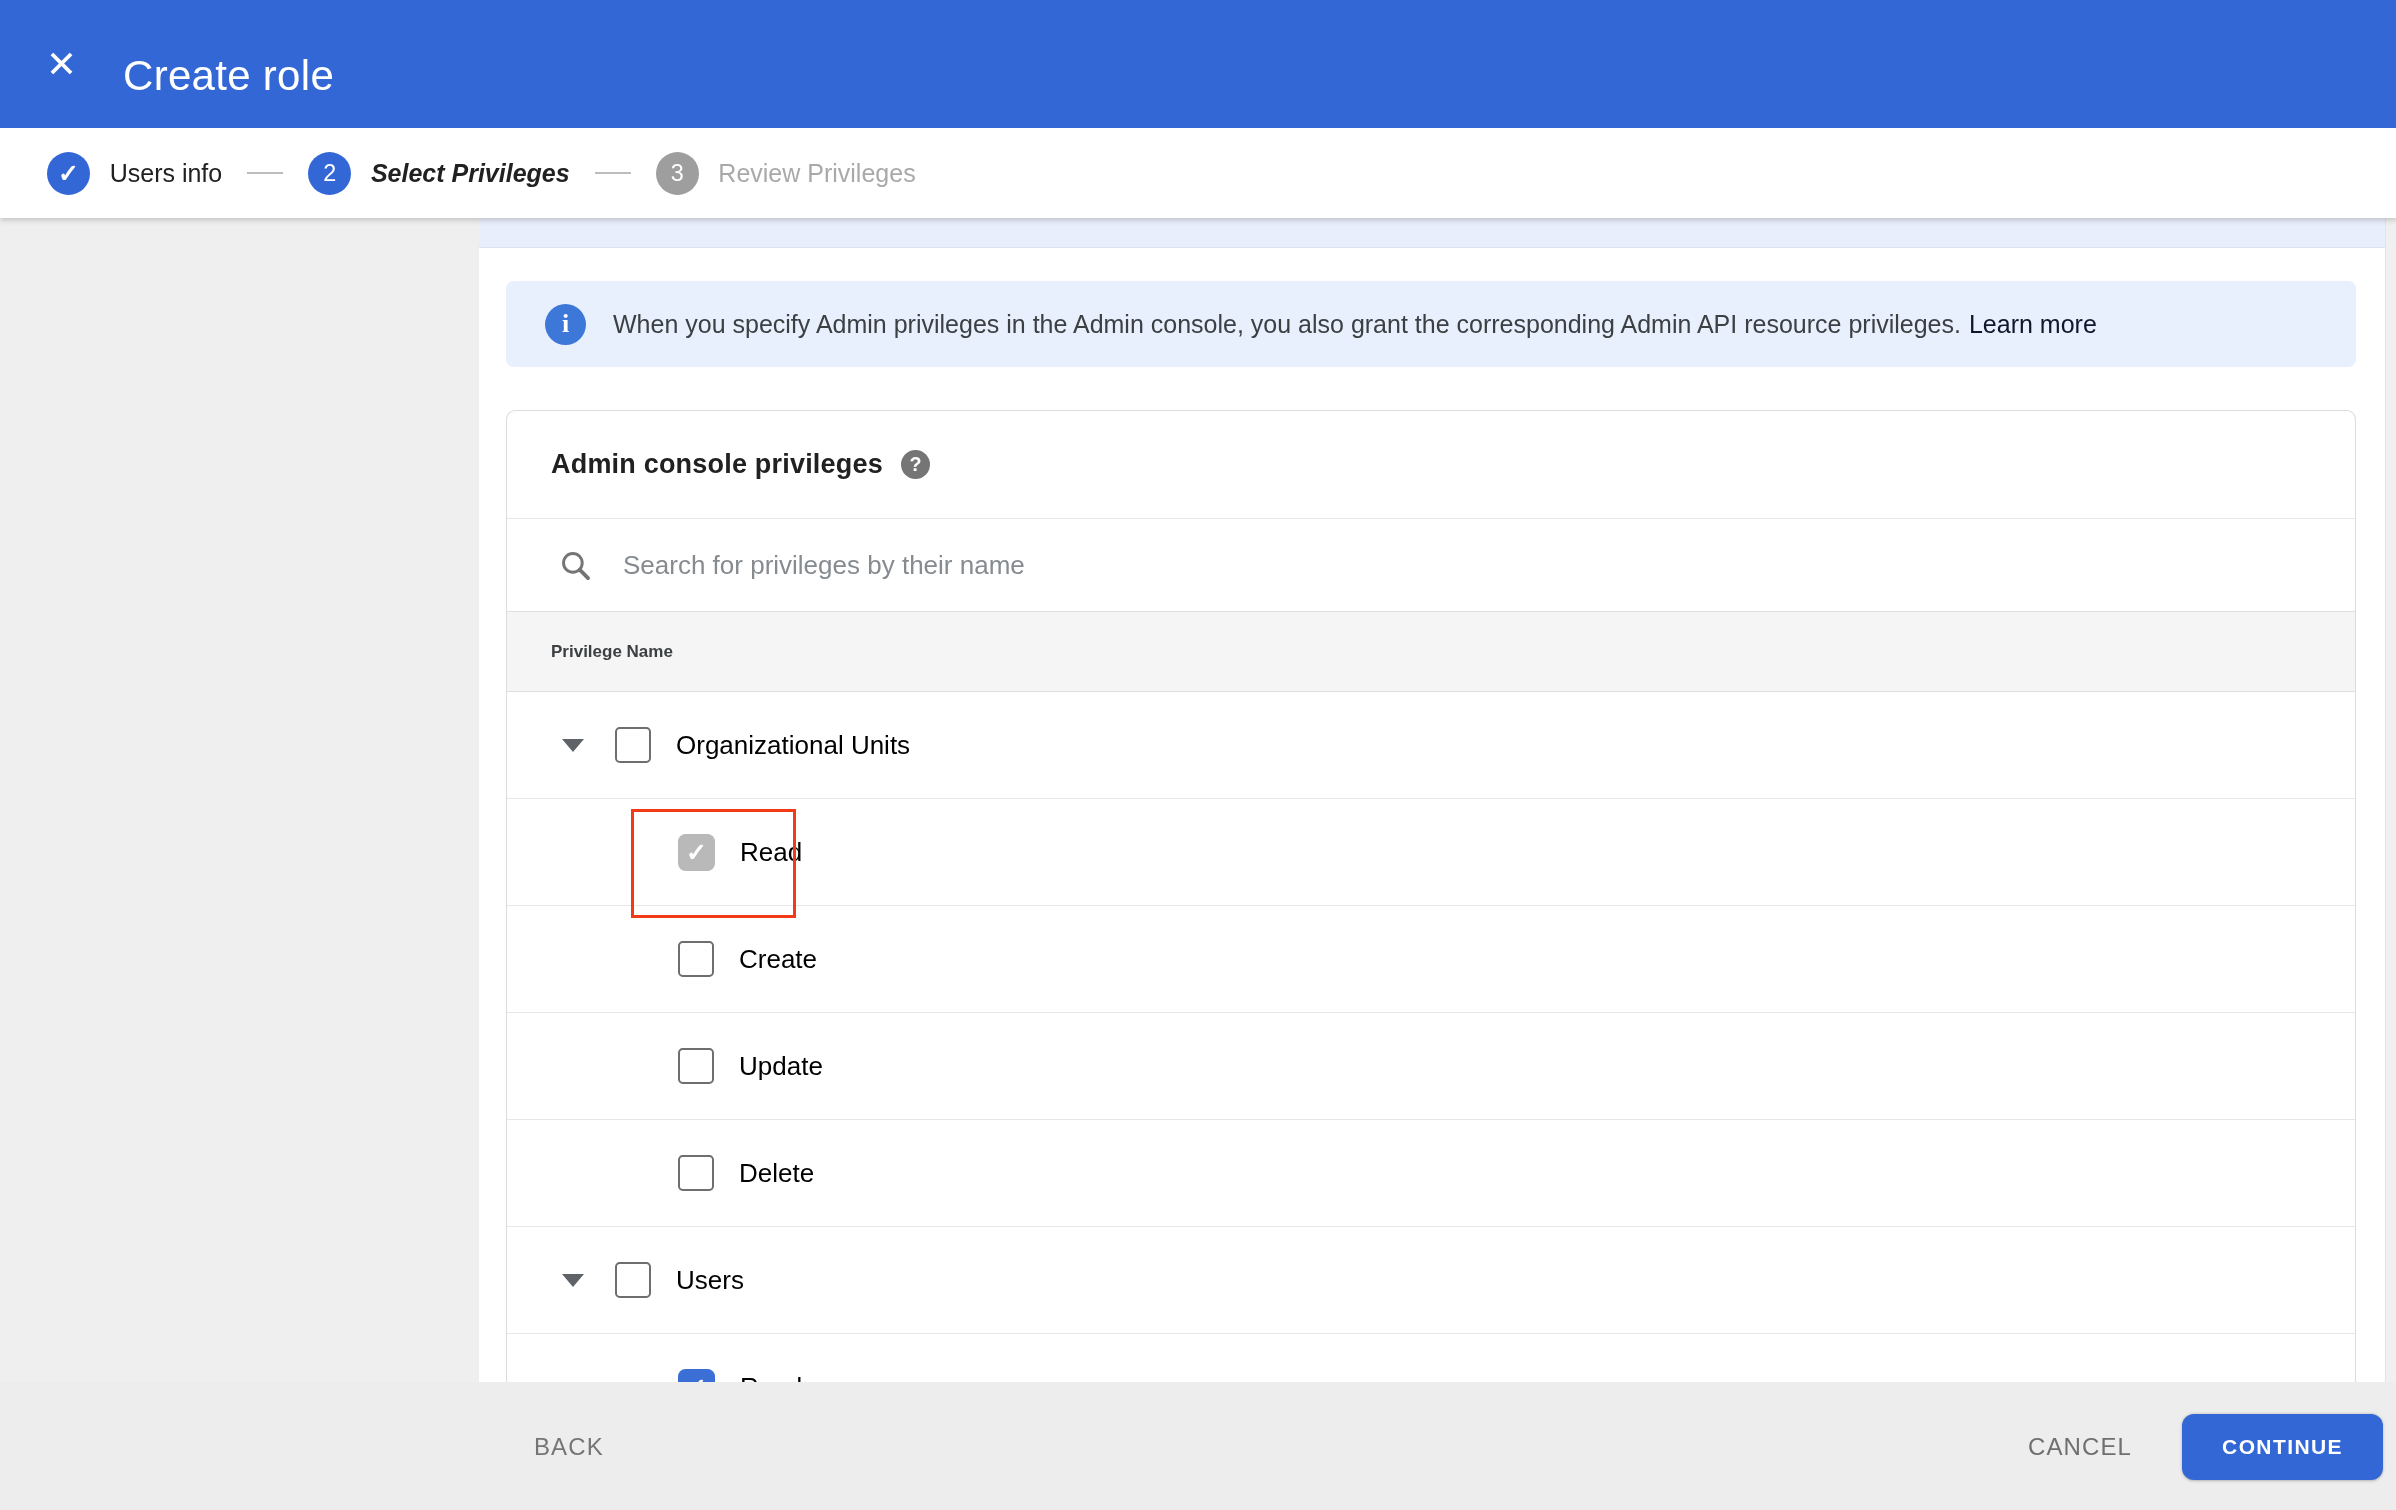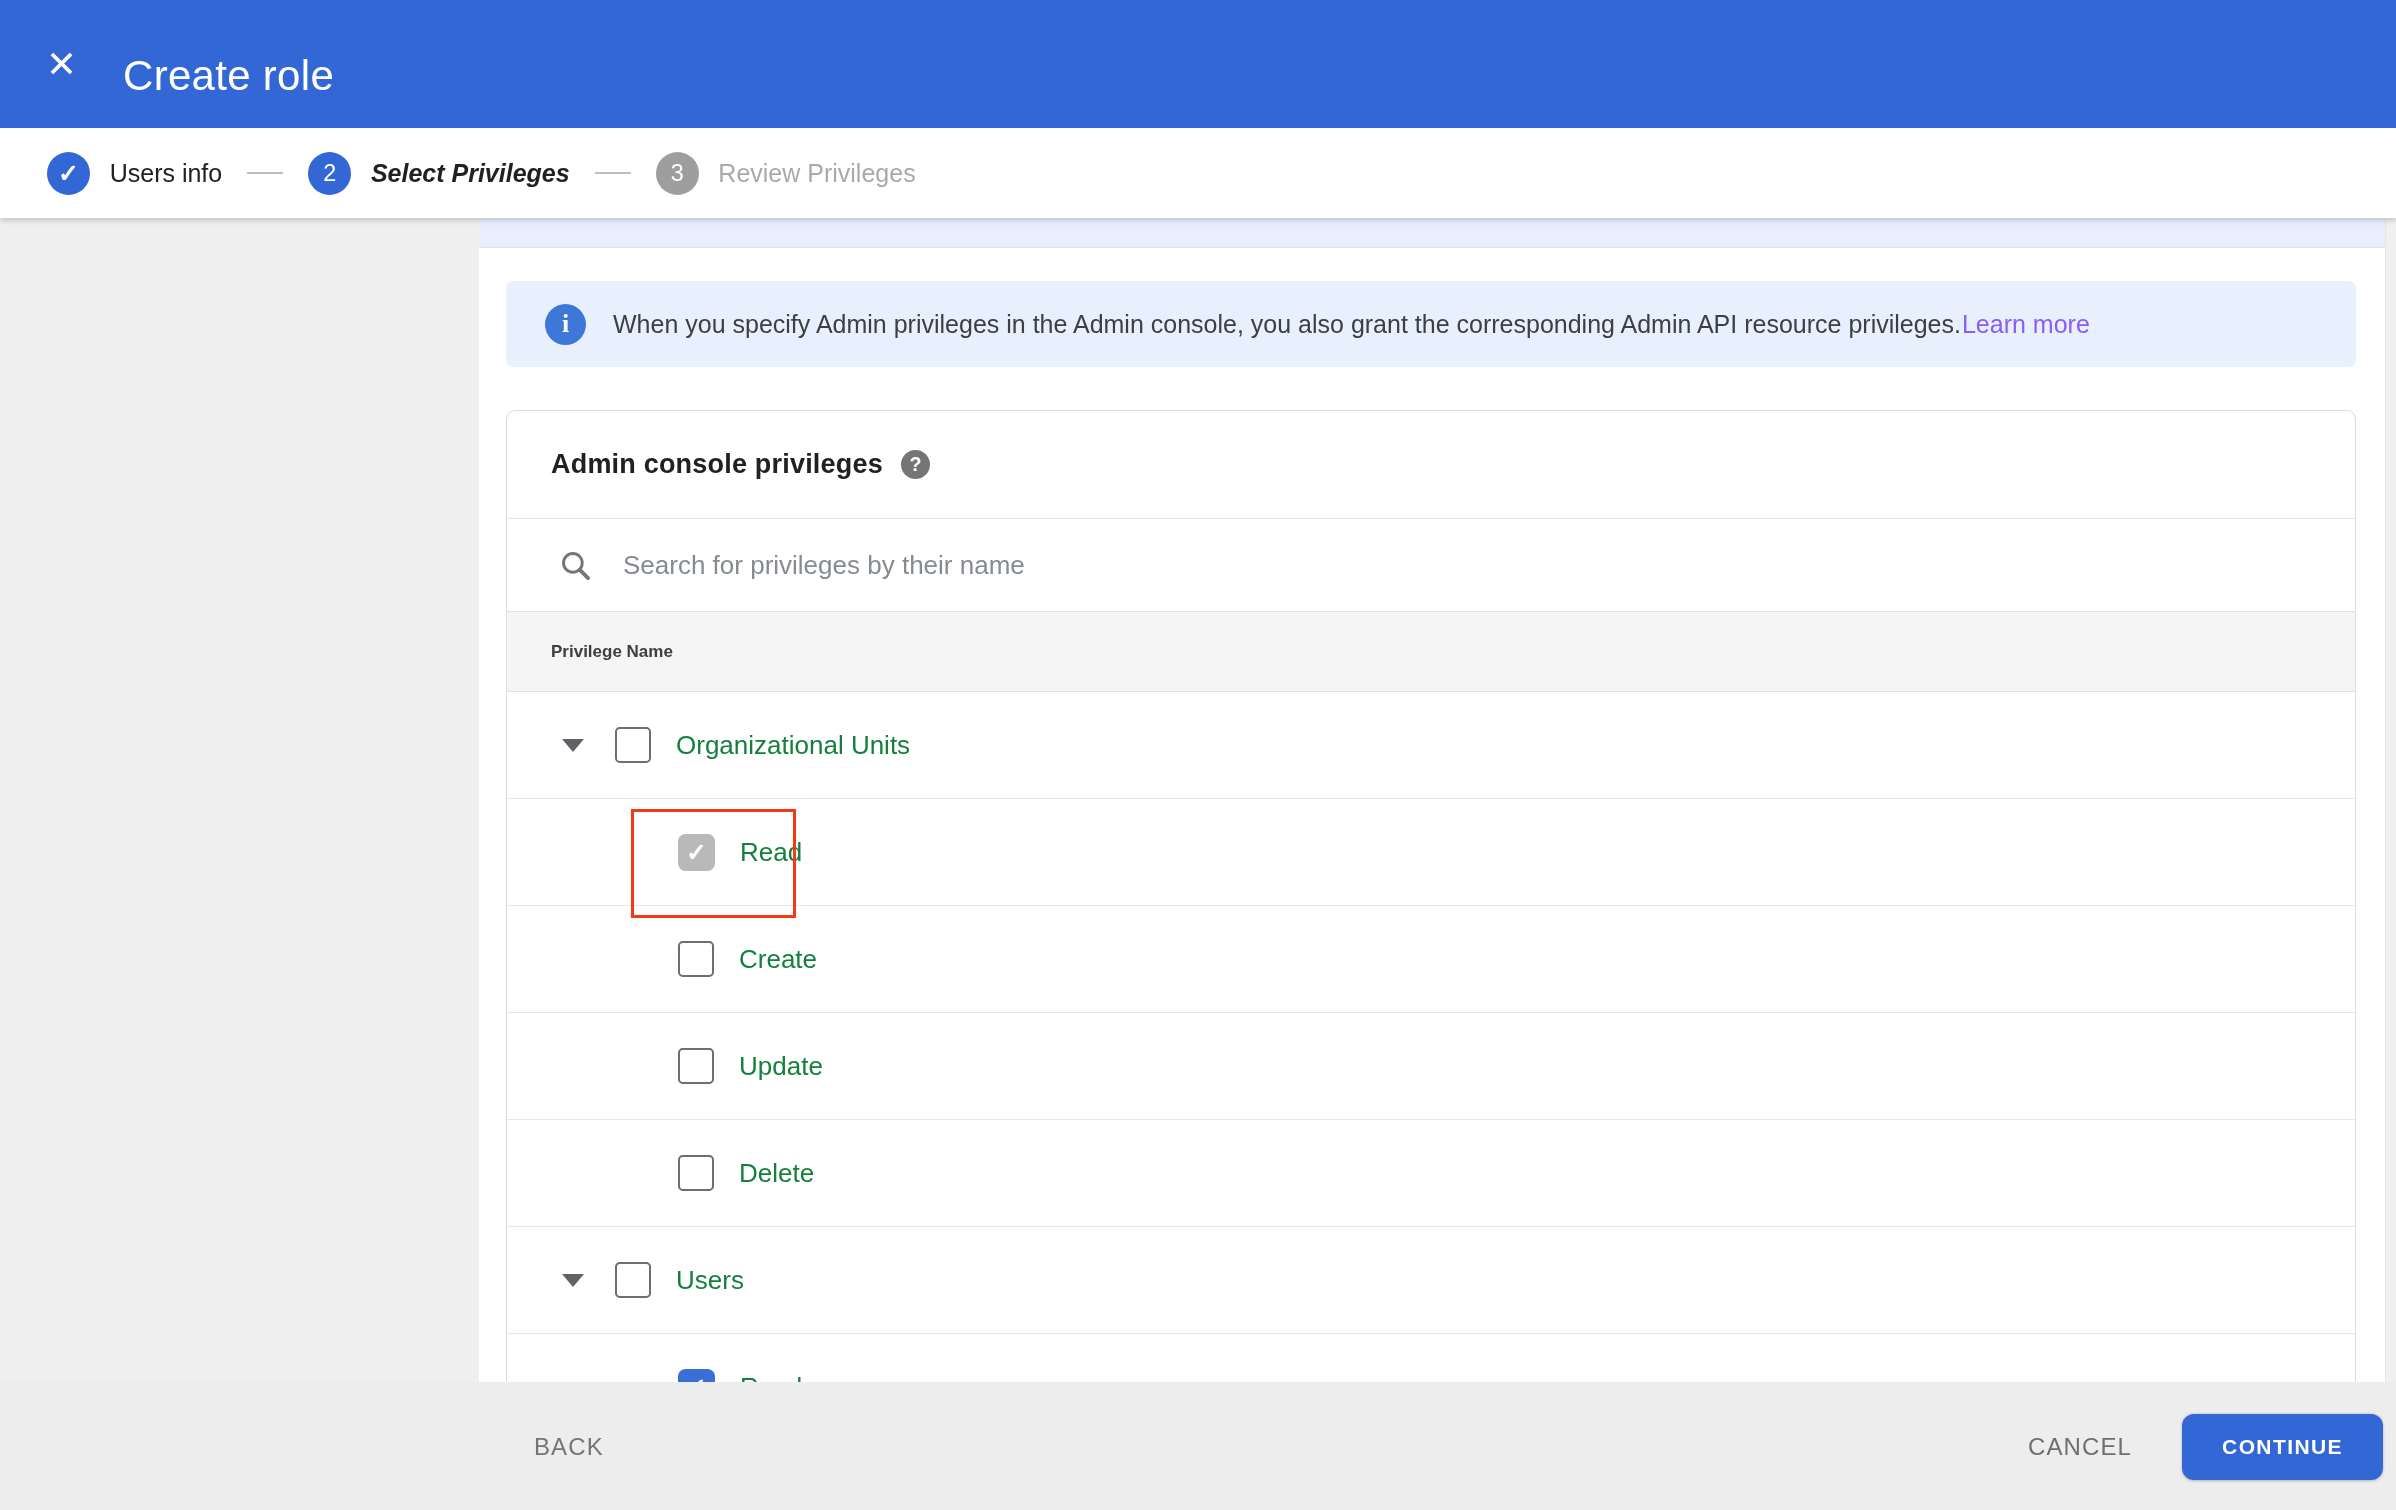--- a/index.html
+++ b/index.html
@@ -27,21 +27,21 @@
   
   .left-panel{position:absolute;left:0;top:218px;width:479px;height:1292px;background:#efefef;z-index:1;}
   .content-bg{position:absolute;left:479px;top:218px;width:1907px;height:1292px;background:#fff;z-index:2;}
   .scrolled-strip{position:absolute;left:479px;top:218px;width:1907px;height:29px;background:#e8eefb;border-bottom:1.9px solid #dde3ee;z-index:3;}
   .scroll-track{position:absolute;left:2385px;top:218px;width:11.2px;height:1164px;background:#f0f0f0;border-left:0.9px solid #e4e4e4;z-index:6;}
 
   
   .banner{position:absolute;left:506px;top:281px;width:1850px;height:86px;background:#e8f0fe;border-radius:7.5px;display:flex;align-items:center;z-index:4;}
   .info-icon{width:41px;height:41px;border-radius:50%;background:#3d78d8;color:#fff;display:flex;align-items:center;justify-content:center;font-size:26px;font-weight:bold;font-family:"Liberation Serif",serif;margin-left:39px;flex:0 0 auto;}
   .banner-text{font-size:25px;color:#3c4043;margin-left:27px;}
-  .banner-link{color:#8b5cf6;cursor:pointer;margin-left:1px;font-size:25px;}
+  .banner-link{color:#0f172a;cursor:pointer;margin-left:8px;font-size:25px;}
 
   
   .card{position:absolute;left:506px;top:410px;width:1850px;height:975px;background:#fff;border:1.9px solid #dadce0;border-bottom:none;border-radius:9.4px 9.4px 0 0;overflow:hidden;z-index:4;box-sizing:border-box;}
   .card-head{height:107px;display:flex;align-items:center;padding-left:44px;border-bottom:0.9px solid #e6e6e6;}
   .card-title{font-size:27px;font-weight:bold;color:#212121;letter-spacing:0.2px;}
   .help-icon{width:29px;height:29px;border-radius:50%;background:#757575;color:#fff;font-size:19.7px;font-weight:bold;display:flex;align-items:center;justify-content:center;margin-left:18px;cursor:pointer;}
   .search-row{height:92px;display:flex;align-items:center;padding-left:51px;cursor:text;}
   .search-icon{flex:0 0 auto;display:flex;}
   .search-input{border:none;outline:none;font-size:26px;color:#3c4043;margin-left:28px;width:1499px;font-family:"Liberation Sans",sans-serif;background:transparent;}
   .search-input::placeholder{color:#868b90;opacity:1;}
@@ -50,21 +50,21 @@
 
   .prow{position:relative;height:107px;border-bottom:1.9px solid #e7e7e7;display:flex;align-items:center;box-sizing:border-box;background:#fff;}
   .tri{width:0;height:0;border-left:11.2px solid transparent;border-right:11.2px solid transparent;border-top:13px solid #5f6368;position:absolute;left:55px;top:47px;cursor:pointer;}
   .cb{width:32px;height:32px;border:2.8px solid #6e6e6e;border-radius:4.7px;background:#fff;display:flex;align-items:center;justify-content:center;cursor:pointer;flex:0 0 auto;}
   .cb .cbmark{display:none;}
   .cb.disabled-checked{width:37px;height:37px;border:none;border-radius:7.5px;background:#b9b9b9;}
   .cb.checked-blue{width:37px;height:37px;border:none;border-radius:7.5px;background:#3c6fd6;}
   .cb.disabled-checked .cbmark,.cb.checked-blue .cbmark{display:block;color:#fff;font-size:25px;font-weight:bold;line-height:1;}
   .prow.parent{padding-left:108px;}
   .prow.child{padding-left:171px;}
-  .prow-label{font-size:26px;color:#15803d;margin-left:25px;}
+  .prow-label{font-size:26px;color:#000000;margin-left:25px;}
   .annotation-box{position:absolute;left:124px;top:10.3px;width:159px;height:103px;border:3.7px solid #f23b16;z-index:5;pointer-events:none;}
 
   
   .footer{position:absolute;left:0;top:1382px;width:2397px;height:128px;background:#ededed;z-index:20;}
   .back-btn{position:absolute;left:521px;top:32px;height:66px;display:flex;align-items:center;padding:0 13px;cursor:pointer;}
   .back-label{font-size:24px;color:#757575;letter-spacing:1.1px;}
   .footer-right{position:absolute;right:14px;top:32px;height:66px;display:flex;align-items:center;}
   .cancel-btn{height:66px;display:flex;align-items:center;padding:0 24px;margin-right:26px;cursor:pointer;}
   .cancel-label{font-size:24px;color:#6f6f6f;letter-spacing:1.1px;}
   .continue-btn{width:201px;height:66px;background:#3367d6;border:none;border-radius:12px;color:#fff;font-size:21px;font-weight:bold;letter-spacing:1.4px;cursor:pointer;font-family:"Liberation Sans",sans-serif;box-shadow:0 0.9px 2.8px rgba(0,0,0,0.25);}

